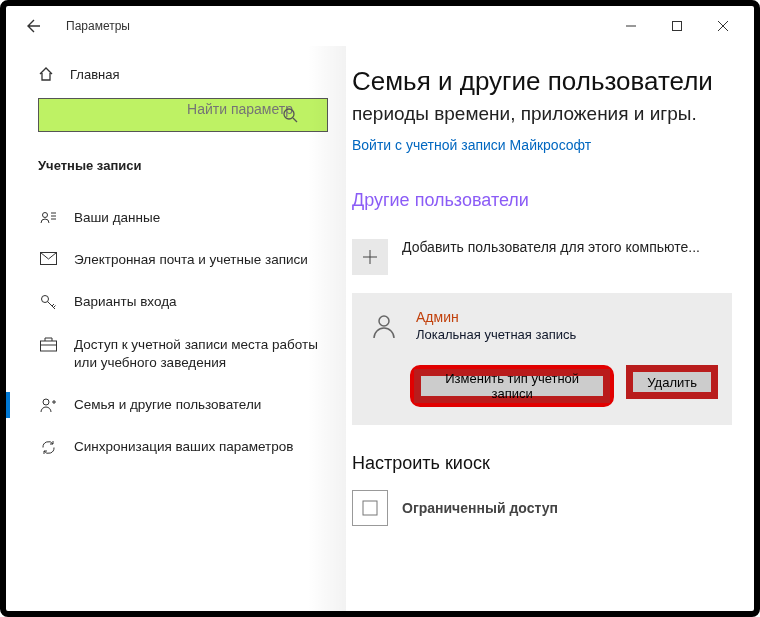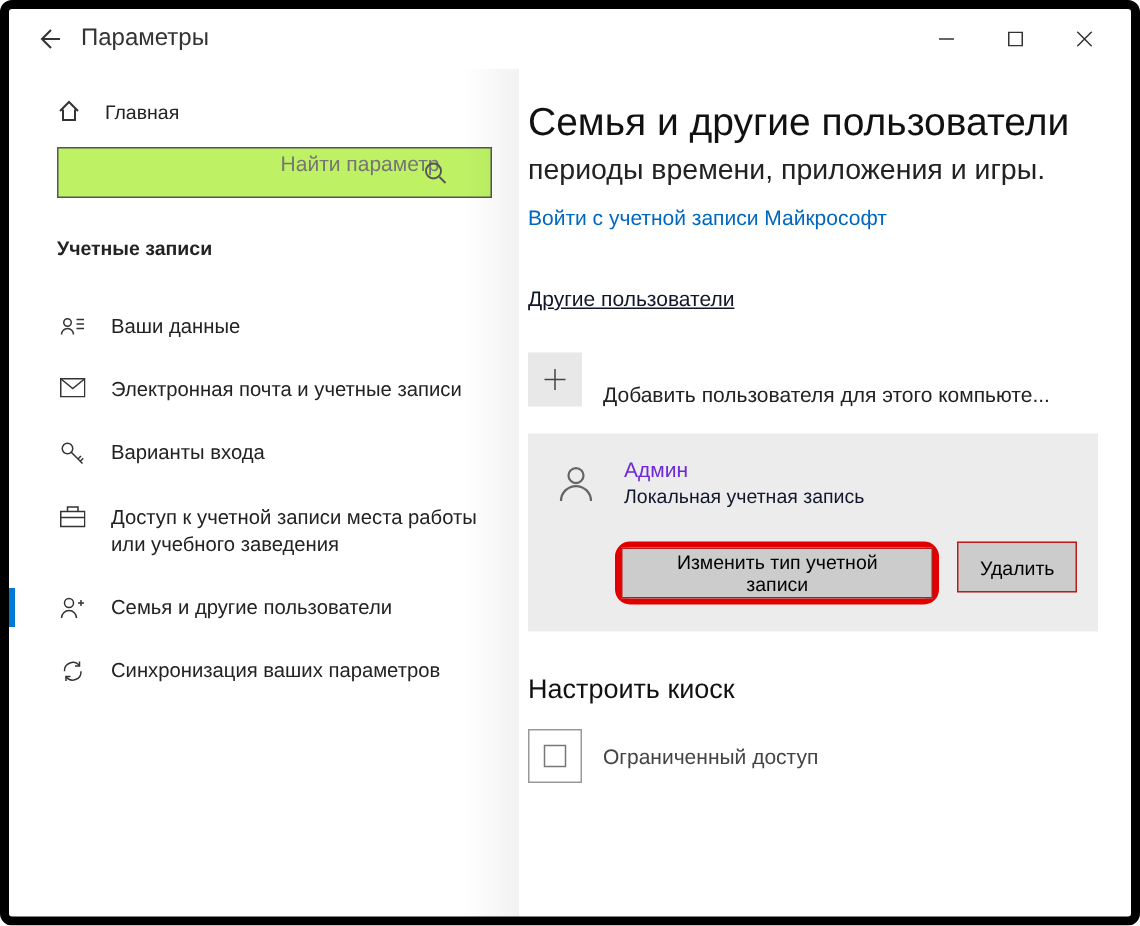--- a/index.html
+++ b/index.html
@@ -1,58 +1,58 @@
 <!DOCTYPE html>
 <html><head>
 <meta charset="utf-8">
 <style>
   * { box-sizing: border-box; margin: 0; padding: 0; font-family: "Segoe UI", Arial, sans-serif; }
   body { background: #fff; }
   .frame { width: 760px; height: 617px; border: 6px solid #000; border-radius: 8px; position: relative; overflow: hidden; background: #fff; }
   .titlebar { height: 40px; display: flex; align-items: center; padding: 0 8px; }
   .back-btn { width: 32px; height: 32px; display: flex; align-items: center; justify-content: center; margin-left: 4px; }
-  .app-title { font-size: 16px; color: #333; margin-left: 4px; }
+  .app-title { font-size: 12px; color: #333; margin-left: 16px; }
   .win-controls { margin-left: auto; display: flex; }
   .win-btn { width: 46px; height: 32px; display: flex; align-items: center; justify-content: center; color: #333; }
   .body { display: flex; height: calc(100% - 40px); }
   .sidebar { width: 340px; position: relative; padding: 8px 8px 0 16px; }
   .sidebar::after { content: ""; position: absolute; top: 0; right: 0; bottom: 0; width: 38px; background: linear-gradient(to right, rgba(0,0,0,0), rgba(0,0,0,0.05)); pointer-events:none; }
   .home-row { display: flex; align-items: center; padding: 8px 6px 10px 16px; margin-top: 4px; }
   .home-row .label { font-size: 13px; margin-left: 16px; color: #222; }
   .search-wrap { margin: 6px 10px 0 16px; position: relative; }
   .search-input { width: 290px; height: 34px; border: 1px solid #555; padding: 0 34px 13px 10px; font-size: 14px; background: #bef264; color: #666; outline: none; text-align: right; }
   .search-icon { position: absolute; right: 30px; top: 50%; transform: translateY(-50%); color: #555; }
   .section-label { font-size: 13px; font-weight: 600; color: #222; margin: 26px 10px 4px 16px; }
   .nav { margin-top: 24px; }
   .nav-item { display: flex; align-items: flex-start; padding: 12px 10px 12px 16px; position: relative; }
   .nav-item.selected::before { content: ""; position: absolute; left: -16px; top: 8px; bottom: 8px; width: 4px; background: #0078d4; }
   .nav-icon { width: 20px; display: flex; justify-content: center; padding-top: 1px; color: #333; flex: none; }
   .nav-label { font-size: 13.5px; color: #222; margin-left: 16px; line-height: 1.35; max-width: 250px; }
   .main { flex: 1; padding: 20px 22px 0 6px; overflow: hidden; position: relative; }
   .h1 { font-size: 26px; font-weight: 400; color: #111; }
   .subtext { font-size: 19px; color: #222; margin-top: 6px; }
   .link { font-size: 14px; color: #0067c0; margin-top: 12px; display: inline-block; }
-  .h2 { font-size: 14px; font-weight: 400; color: #0f172a; margin-top: 36px; text-decoration: underline; }
+  .h2 { font-size: 18px; font-weight: 400; color: #8b5cf6; margin-top: 36px; }
   .desc { font-size: 14px; color: #222; margin-top: 14px; line-height: 1.45; max-width: 370px; }
-  .add-row { display: flex; align-items: flex-end; margin-top: 28px; }
+  .add-row { display: flex; align-items: flex-start; margin-top: 28px; }
   .plus-box { width: 36px; height: 36px; background: #e8e8e8; display: flex; align-items: center; justify-content: center; flex: none; }
   .add-label { font-size: 14px; color: #222; margin-left: 14px; white-space: nowrap; overflow: hidden; text-overflow: ellipsis; max-width: 310px; }
   .user-card { background: #ececec; margin-top: 18px; padding: 14px 14px 18px 14px; }
   .user-head { display: flex; align-items: center; }
   .avatar { width: 36px; height: 36px; display: flex; align-items: center; justify-content: center; color: #555; flex:none; }
-  .user-name { font-size: 14px; color: #6d28d9; }
+  .user-name { font-size: 14px; color: #c2410c; }
   .user-type { font-size: 13px; color: #0f172a; margin-top: 2px; }
   .user-text { margin-left: 14px; }
   .btn-row { display: flex; gap: 12px; margin-top: 22px; padding-left: 44px; }
-  .btn { background: #ccc; border: 1px solid #b91c1c; height: 34px; padding: 0 14px; font-size: 13px; display: flex; align-items: center; justify-content: center; }
+  .btn { background: #ccc; border: 7px solid #b91c1c; height: 34px; padding: 0 14px; font-size: 13px; display: flex; align-items: center; justify-content: center; }
   .highlight { border: 4px solid #e10000; border-radius: 10px; }
   .h2b { font-size: 18px; font-weight: 400; color: #111; margin-top: 28px; }
   .kiosk-row { display: flex; align-items: center; margin-top: 16px; color: #444; }
   .kiosk-box { width: 36px; height: 36px; border: 1px solid #999; background: #fff; display: flex; align-items: center; justify-content: center; flex:none; }
-  .kiosk-label { font-size: 14px; margin-left: 14px; }
+  .kiosk-label { font-size: 14px; margin-left: 14px; font-weight: bold; }
   svg { display: block; }
 </style>
 </head>
 <body>
 
 <div class="frame">
 
   <div class="titlebar">
     <div class="back-btn">
       <svg width="16" height="16" viewBox="0 0 16 16">

